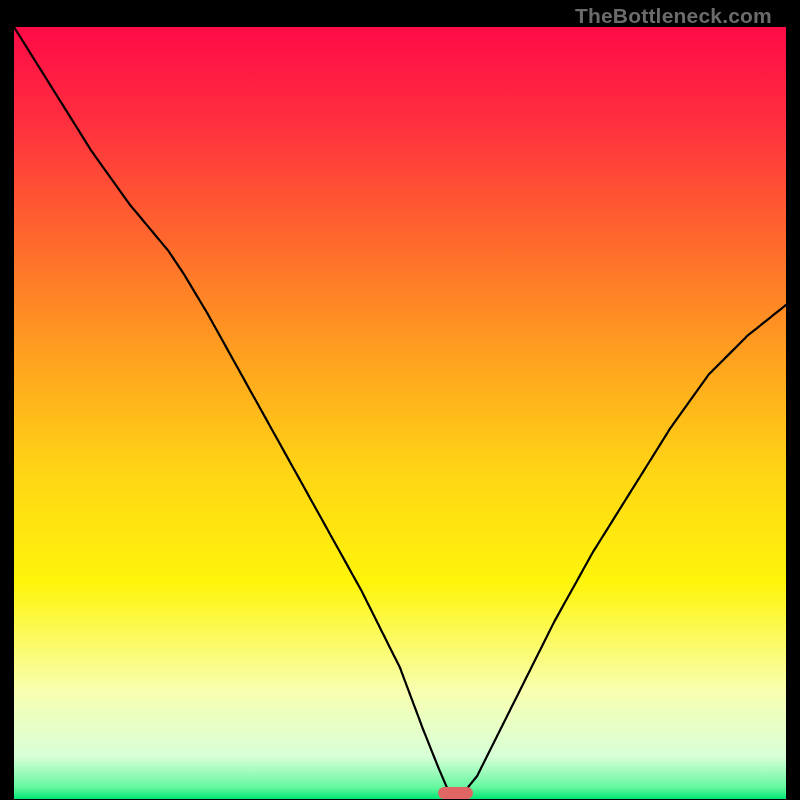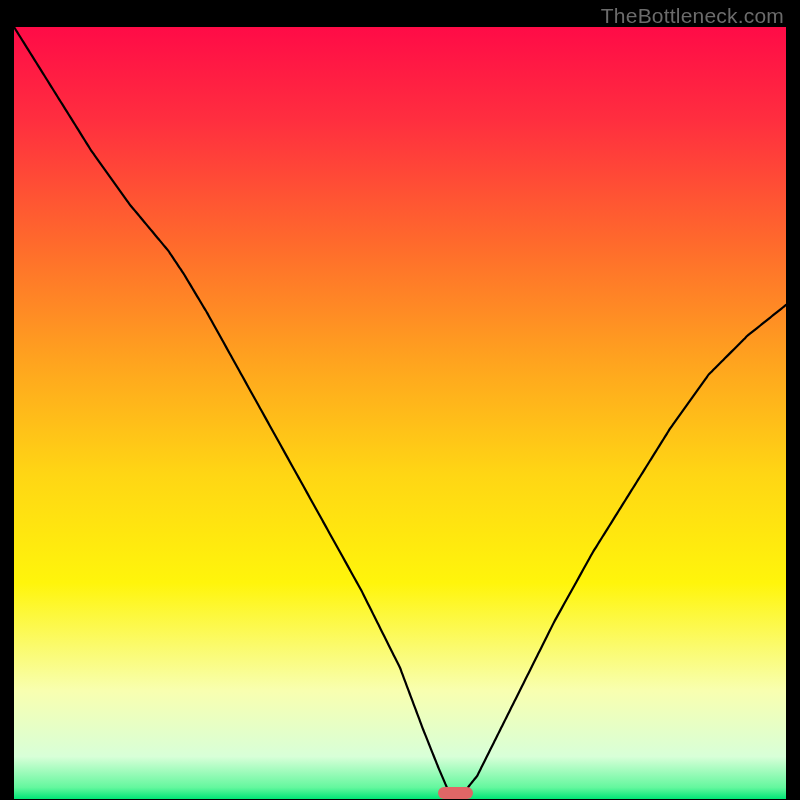--- a/index.html
+++ b/index.html
@@ -22,24 +22,24 @@
   .plot-area {
     position: absolute;
     left: 0;
     top: 0;
     width: 772px;
     height: 772px;
   }
   .watermark {
     position: absolute;
     top: 4px;
-    right: 16px;
+    right: 28px;
     color: #6b6b6b;
     font-size: 21px;
-    font-weight: 400;
+    font-weight: 700;
     letter-spacing: 0.2px;
   }
   .opt-marker {
     position: absolute;
     height: 12px;
     border-radius: 6px;
     background: #e06666;
   }
 </style>
 </head>

